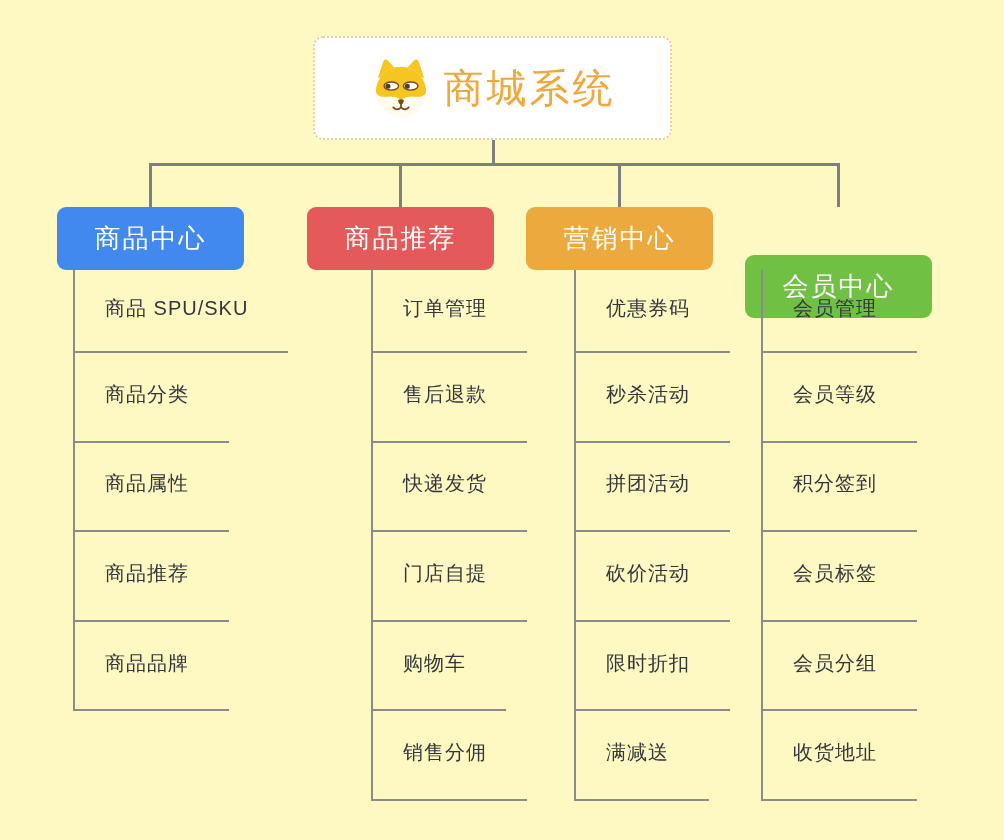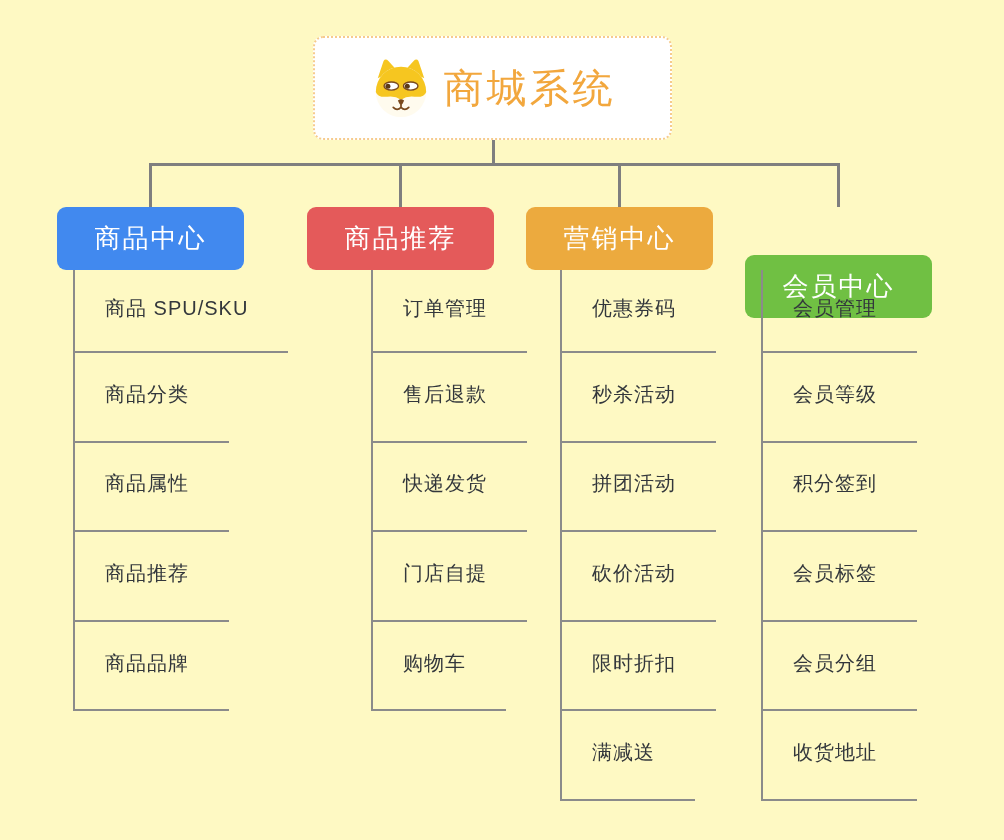--- a/index.html
+++ b/index.html
@@ -133,23 +133,26 @@
         </div>
         <div class="child">
           <span class="child-label">快递发货</span>
         </div>
         <div class="child">
           <span class="child-label">门店自提</span>
         </div>
         <div class="child">
           <span class="child-label">购物车</span>
         </div>
+        <div class="child">
+          <span class="child-label">销售分佣</span>
+        </div>
       </div>
       <div class="branch-node" style="left: 526px; background: rgb(236, 170, 62);">营销中心</div>
-      <div class="children" style="left: 560px;">
+      <div class="children" style="left: 574px;">
         <div class="child">
           <span class="child-label">优惠券码</span>
         </div>
         <div class="child">
           <span class="child-label">秒杀活动</span>
         </div>
         <div class="child">
           <span class="child-label">拼团活动</span>
         </div>
         <div class="child">

